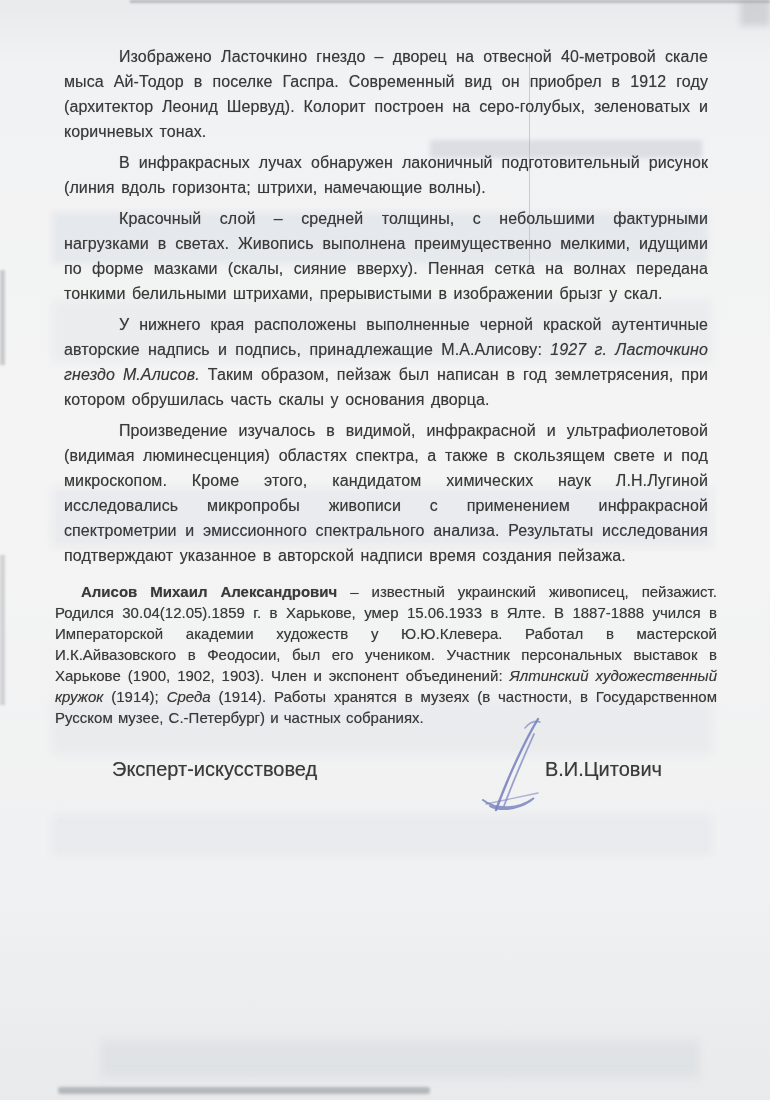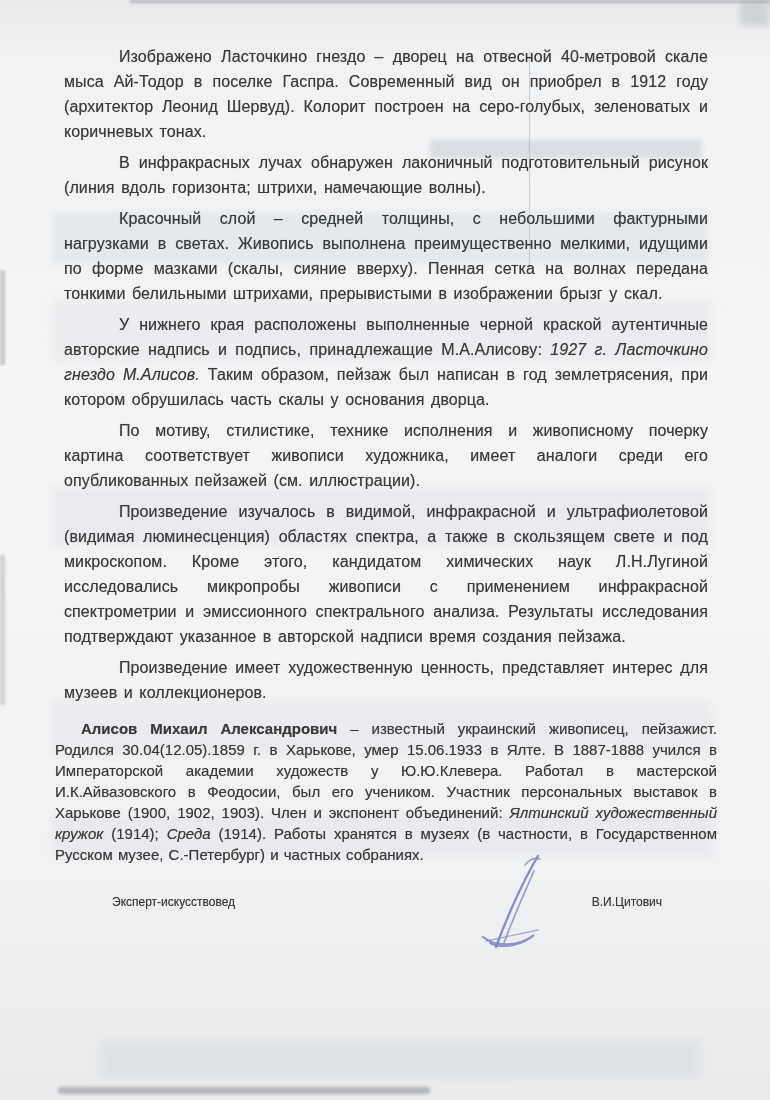--- a/index.html
+++ b/index.html
@@ -43,21 +43,21 @@
     text-shadow: 0 0 0.7px rgba(58,58,58,0.55);
   }
   .sig-row {
     position: relative;
     margin-top: 30px;
     padding-left: 48px;
     padding-right: 46px;
     display: flex;
     justify-content: space-between;
     align-items: flex-start;
-    font-size: 12px;
+    font-size: 20px;
     text-shadow: 0 0 0.7px rgba(58,58,58,0.55);
   }
   .sig-ink {
     position: absolute;
     right: 158px;
     top: -44px;
     width: 72px;
     height: 106px;
     z-index: 3;
   }
@@ -103,25 +103,23 @@
 
     <p class="para">В инфракрасных лучах обнаружен лаконичный подготовительный рисунок (линия вдоль горизонта; штрихи, намечающие волны).</p>
 
     <p class="para">Красочный слой – средней толщины, с небольшими фактурными нагрузками в светах.  Живопись выполнена преимущественно мелкими, идущими по форме мазками (скалы, сияние вверху). Пенная сетка на волнах передана тонкими белильными штрихами, прерывистыми в изображении брызг у скал.</p>
 
     <p class="para">
       <span>У нижнего края расположены выполненные черной краской аутентичные авторские надпись и подпись,  принадлежащие М.А.Алисову: </span><span class="italic">1927 г. Ласточкино гнездо  М.Алисов.</span><span>  Таким образом, пейзаж был написан в год землетрясения, при котором обрушилась часть скалы  у основания дворца.</span>
     </p>
 
 
-    <p class="para">По мотиву, стилистике, технике исполнения и живописному почерку картина соответствует живописи художника, имеет аналоги среди его опубликованных пейзажей (см. иллюстрации).</p>
 
     <p class="para">Произведение изучалось в видимой, инфракрасной и ультрафиолетовой (видимая люминесценция) областях спектра, а также в скользящем свете и под микроскопом.  Кроме этого, кандидатом химических наук Л.Н.Лугиной исследовались микропробы живописи с применением инфракрасной спектрометрии и эмиссионного спектрального анализа. Результаты исследования подтверждают указанное в авторской надписи время создания пейзажа.</p>
 
-    <p class="para">Произведение имеет художественную ценность, представляет интерес для музеев и коллекционеров.</p>
 
     <p class="bio">
       <span class="bold">Алисов Михаил Александрович</span><span> – известный украинский живописец, пейзажист. Родился 30.04(12.05).1859 г. в Харькове, умер 15.06.1933 в Ялте. В 1887-1888 учился в Императорской академии художеств у Ю.Ю.Клевера. Работал в мастерской И.К.Айвазовского в Феодосии, был его учеником. Участник персональных выставок в Харькове (1900, 1902, 1903). Член и экспонент объединений: </span><span class="italic">Ялтинский художественный кружок</span><span> (1914); </span><span class="italic">Среда</span><span> (1914). Работы хранятся в музеях (в частности, в Государственном Русском музее, С.-Петербург) и частных собраниях.</span>
     </p>
 
     <div class="sig-row">
       <span>Эксперт-искусствовед</span>
 
       <svg class="sig-ink" viewBox="0 0 72 106" fill="none" xmlns="http://www.w3.org/2000/svg">
         <path d="M18 96 C28 68, 46 28, 60 5" stroke="var(--signature-ink, #7b84c0)" stroke-width="2.4" stroke-linecap="round" opacity="0.9"></path>

